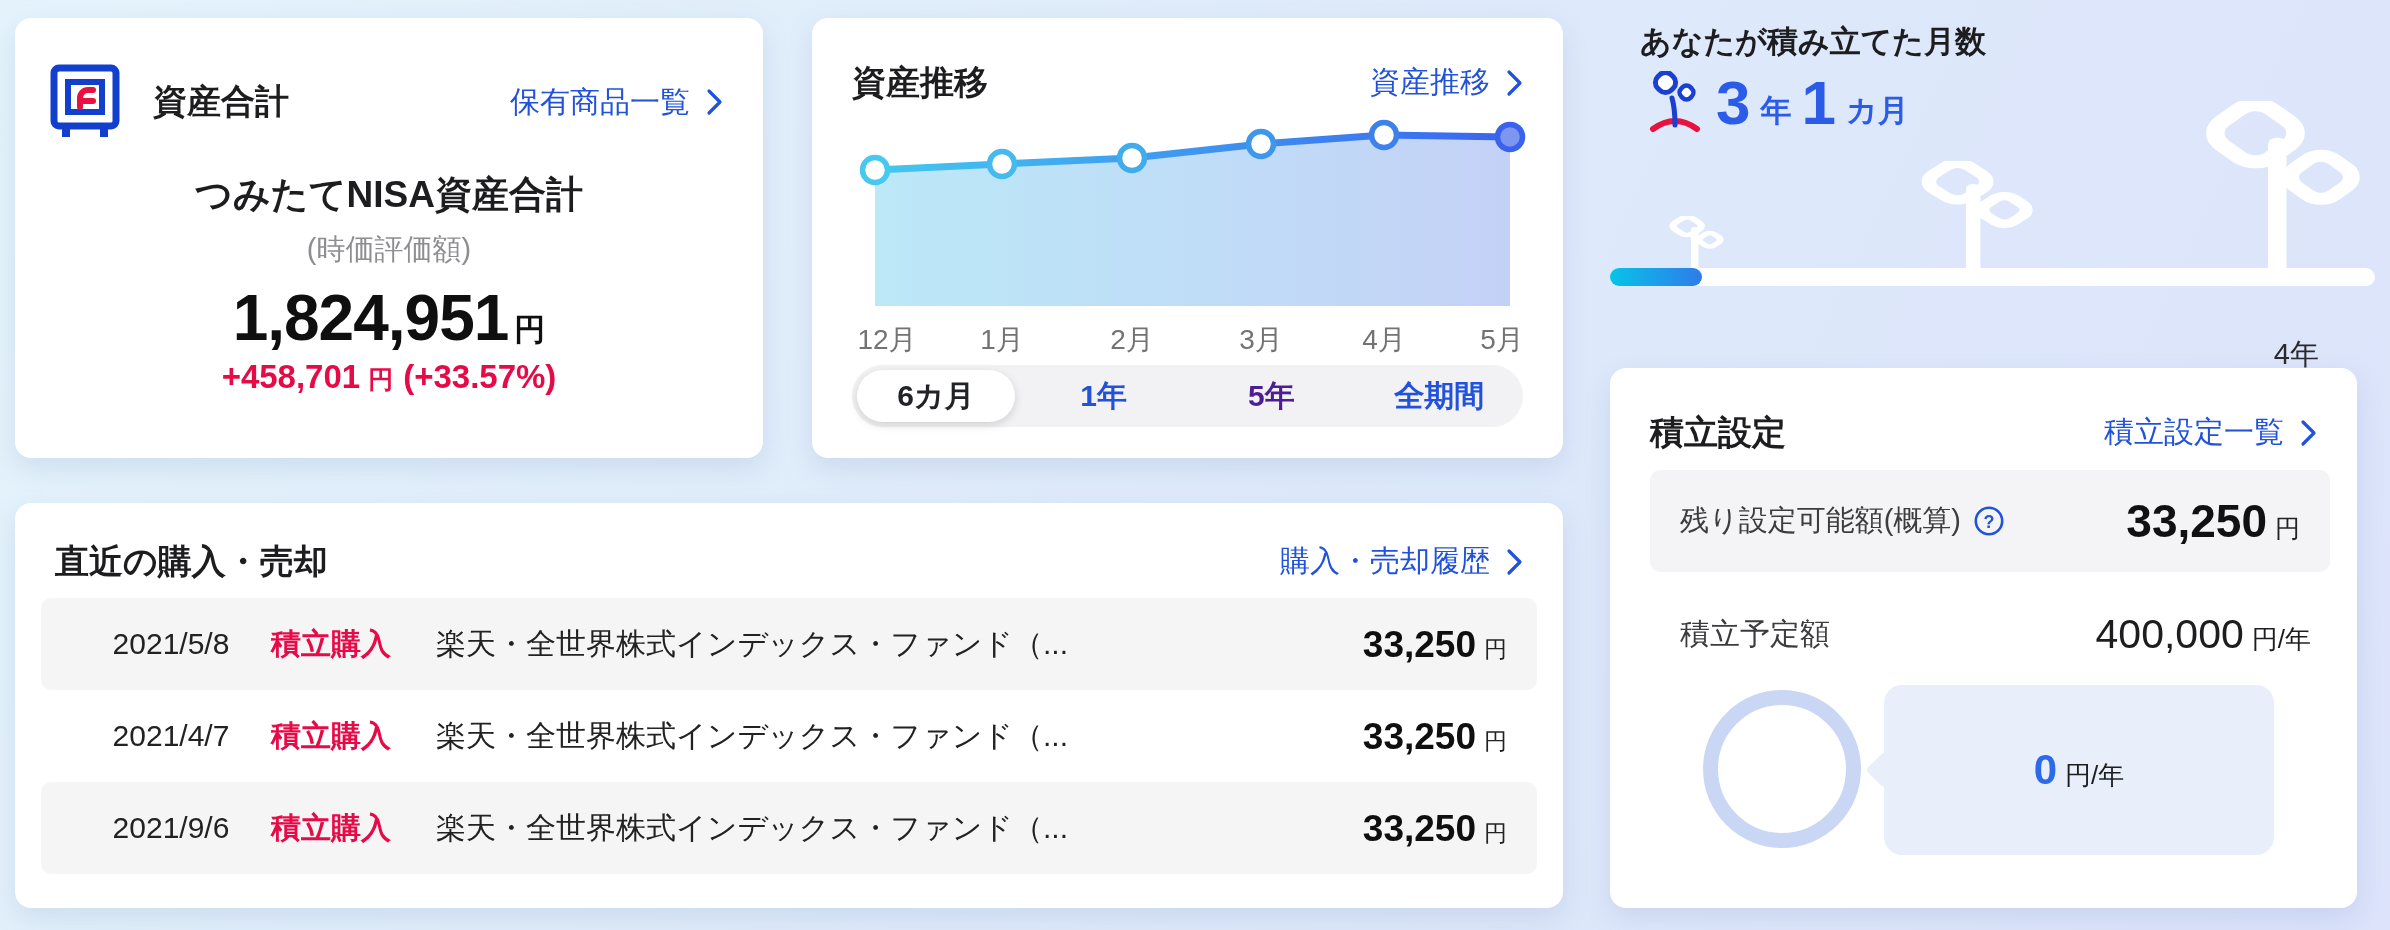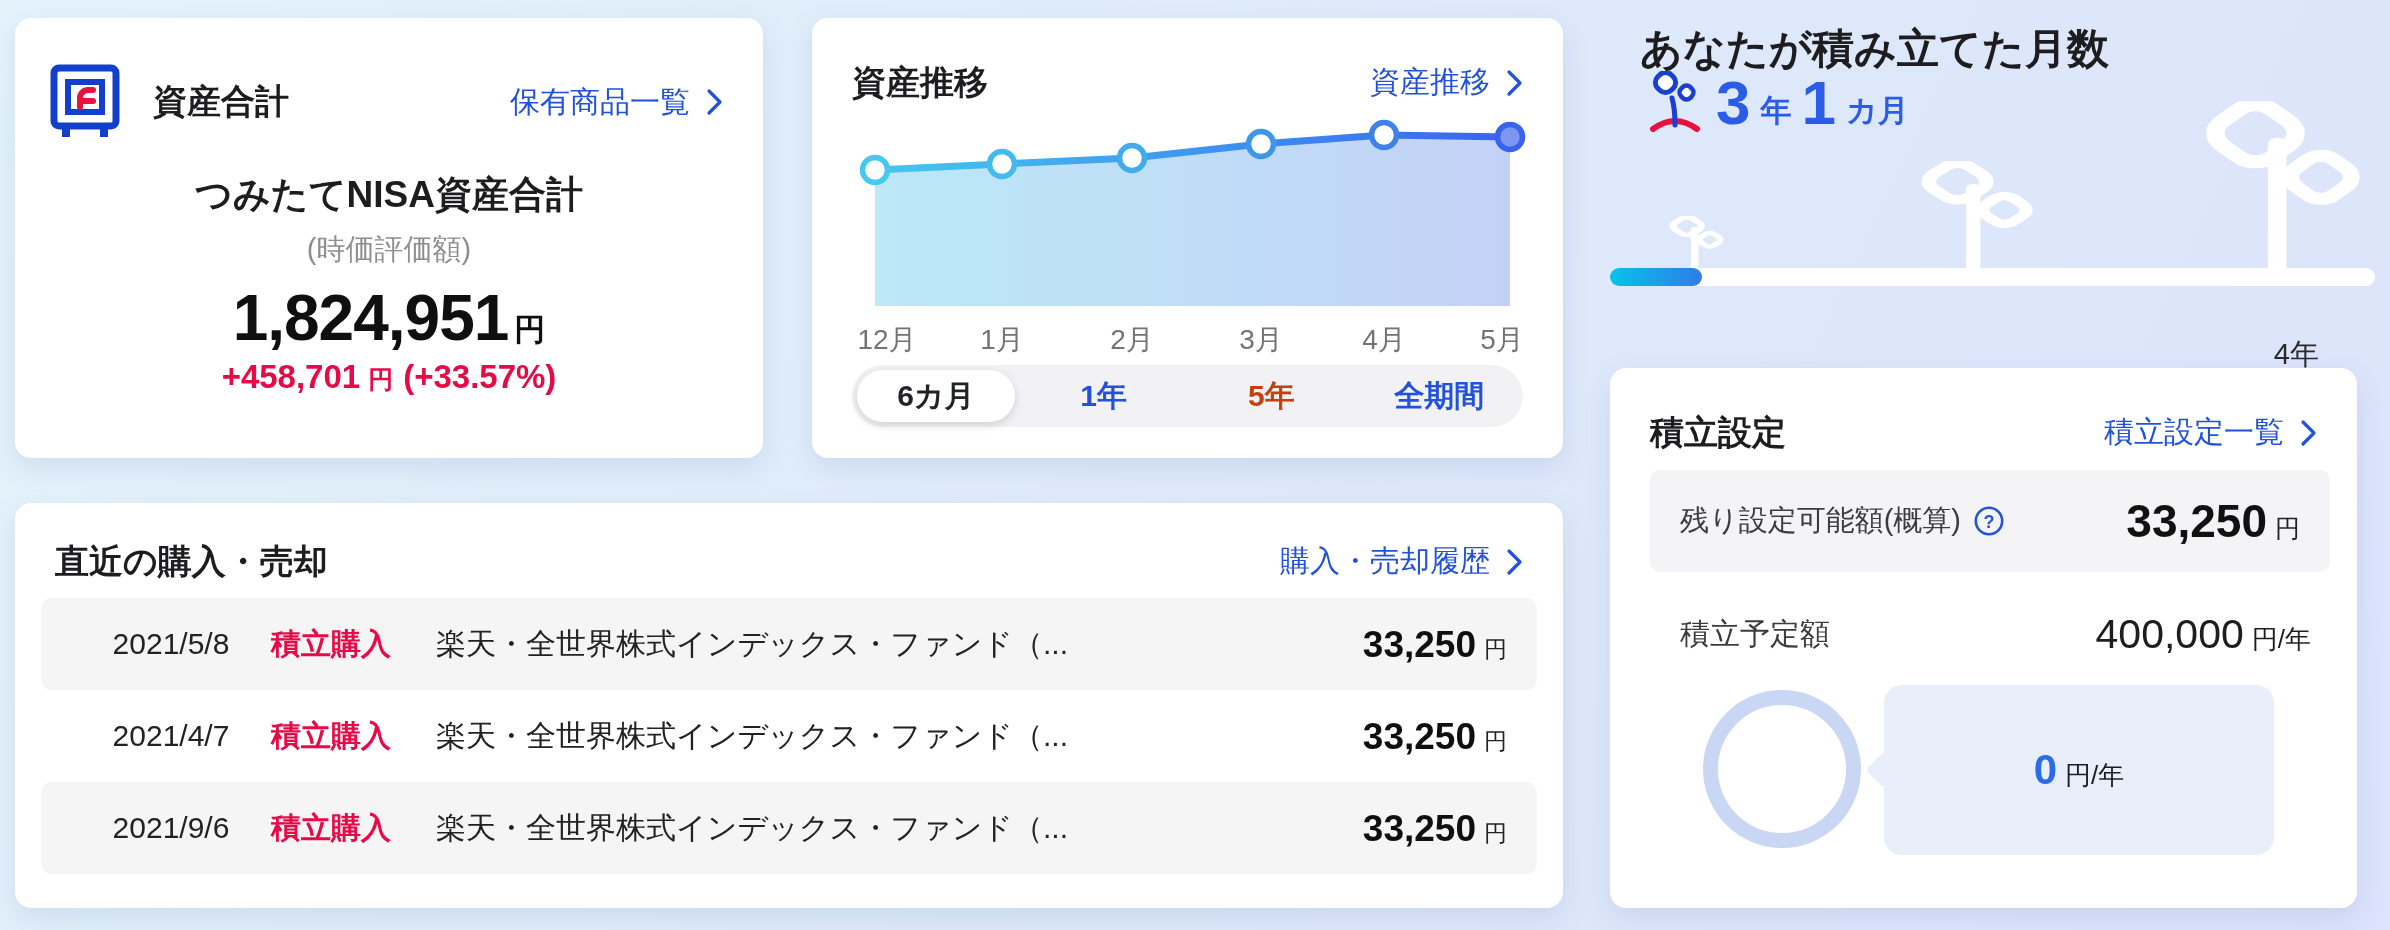--- a/index.html
+++ b/index.html
@@ -34,24 +34,24 @@
   .assets-change{margin-top:10px;color:#e60a47;font-weight:700;font-size:33px;line-height:1;}
   .assets-change .u{font-size:25px;margin:0 10px 0 8px;}
 
   
   #card-chart .card-head{top:44px;}
   #asset-trend-svg{position:absolute;left:0;top:86px;}
   .xlabel{position:absolute;top:303px;transform:translateX(-50%);font-size:28px;color:#737373;white-space:nowrap;}
   .tabbar{position:absolute;left:40px;right:40px;top:347px;height:62px;background:#f2f2f4;border-radius:31px;display:flex;}
   .tab{flex:1;display:flex;align-items:center;justify-content:center;font-size:30px;font-weight:700;color:#2152d9;border-radius:27px;margin:5px;cursor:pointer;}
   .tab.selected{background:#fff;color:#222326;box-shadow:0 3px 10px rgba(0,0,0,.14);}
-  .tab.disabled{color:#c2410c;cursor:default;}
-
-  
-  .months-title{position:absolute;left:30px;top:6px;font-size:42px;font-weight:700;}
+  .tab.disabled{color:#4c1d95;cursor:default;}
+
+  
+  .months-title{position:absolute;left:30px;top:6px;font-size:31px;font-weight:700;}
   .months-value{position:absolute;left:38px;top:56px;display:flex;align-items:center;line-height:1;}
   .months-value .num{font-size:62px;font-weight:700;color:#2b5ce8;}
   .months-value .unit{font-size:31px;font-weight:700;color:#2b5ce8;margin:14px 10px 0 10px;}
   .sprout-icon{margin-right:14px;}
   .plant{position:absolute;}
   .bar-track{position:absolute;left:0;top:253px;width:765px;height:18px;background:#fff;border-radius:9px;}
   .bar-fill{position:absolute;left:0;top:0;height:18px;border-radius:9px;background:linear-gradient(90deg,#06c3ea,#2f7ce8);}
   .goal-label{position:absolute;right:56px;top:288px;font-size:29px;color:#2a2a2e;margin-top:32px;}
 
   

